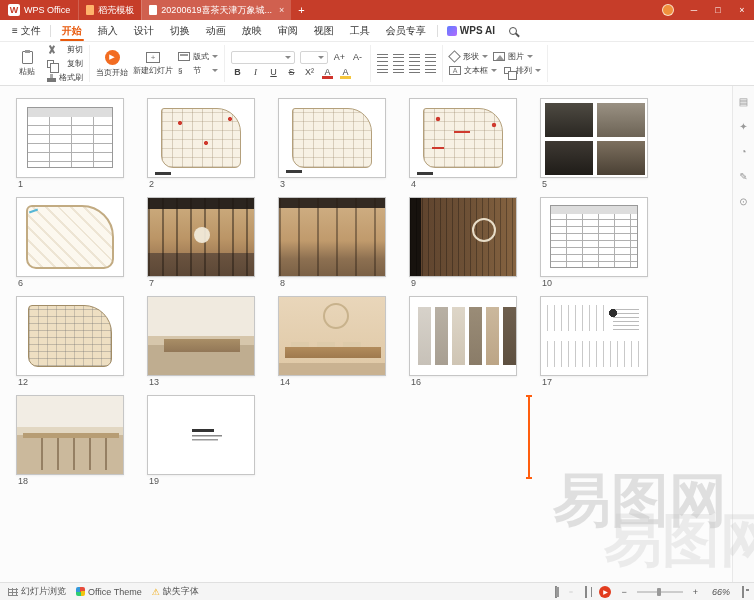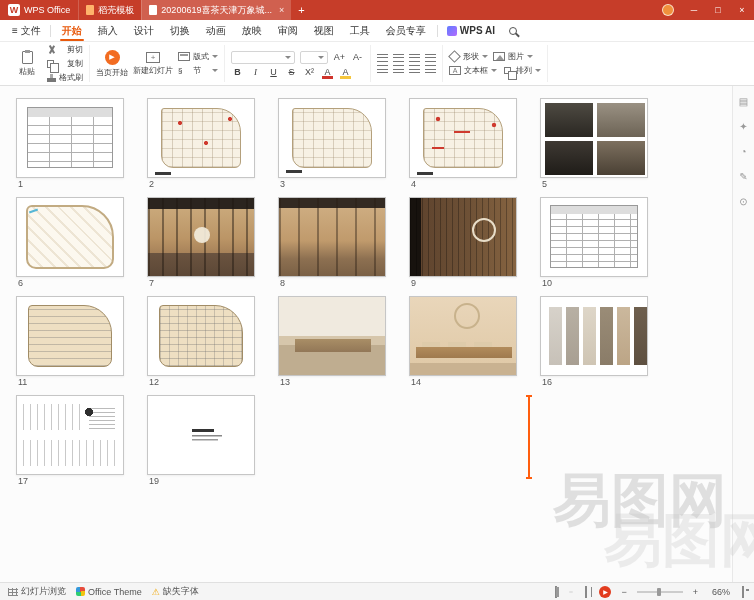--- a/index.html
+++ b/index.html
@@ -240,21 +240,21 @@
   .sb-item { display:flex; align-items:center; gap:3px; cursor:pointer; white-space:nowrap; }
   .warn { color:#f0a500; font-size:9px; }
   .sb-spacer { flex:1; }
   .view-btn { padding:1px 2px; border-radius:2px; }
   .view-btn.active { background:#e2e2e2; }
   .play-btn { width:12px; height:12px; border-radius:50%; background:#e23c1e; color:#fff;
               display:flex; align-items:center; justify-content:center; font-size:6px; cursor:pointer; }
   .zoom-slider { width:46px; height:2px; background:#ccc; position:relative; cursor:pointer; }
   .zoom-thumb { position:absolute; left:45%; top:-3px; width:4px; height:8px; background:#999;
                 border-radius:1px; cursor:pointer; }
-  .zoom-label { min-width:22px; text-align:right; }
+  .zoom-label { min-width:22px; text-align:right;font-style:italic; }
 </style>
 </head>
 <body>
 
 <div class="app">
 
   <div class="titlebar">
     <div class="app-tab">
       <span class="logo-w">W</span>
       <span>WPS Office</span>
@@ -455,42 +455,42 @@
         </div>
         <div class="cell">
           <div class="thumb k-render-logo-wall"></div>
           <div class="num">9</div>
         </div>
         <div class="cell">
           <div class="thumb k-table2"></div>
           <div class="num">10</div>
         </div>
         <div class="cell">
-          <div class="thumb k-plan-color"></div>
-          <div class="num">11</div>
-        </div>
-        <div class="cell">
           <div class="thumb k-plan-color2"></div>
           <div class="num">12</div>
         </div>
         <div class="cell">
           <div class="thumb k-render-counter"></div>
           <div class="num">13</div>
         </div>
         <div class="cell">
           <div class="thumb k-render-bench"></div>
           <div class="num">14</div>
         </div>
         <div class="cell">
           <div class="thumb k-materials"></div>
           <div class="num">16</div>
         </div>
         <div class="cell">
           <div class="thumb k-elevations"></div>
           <div class="num">17</div>
+        </div>
+        <div class="cell">
+          <div class="thumb k-render-bar"></div>
+          <div class="num">18</div>
         </div>
         <div class="cell">
           <div class="thumb k-text"></div>
           <div class="num">19</div>
         </div>
       </div>
     <div class="insert-cursor"></div>
   </div>
 
   <div class="side-strip">

